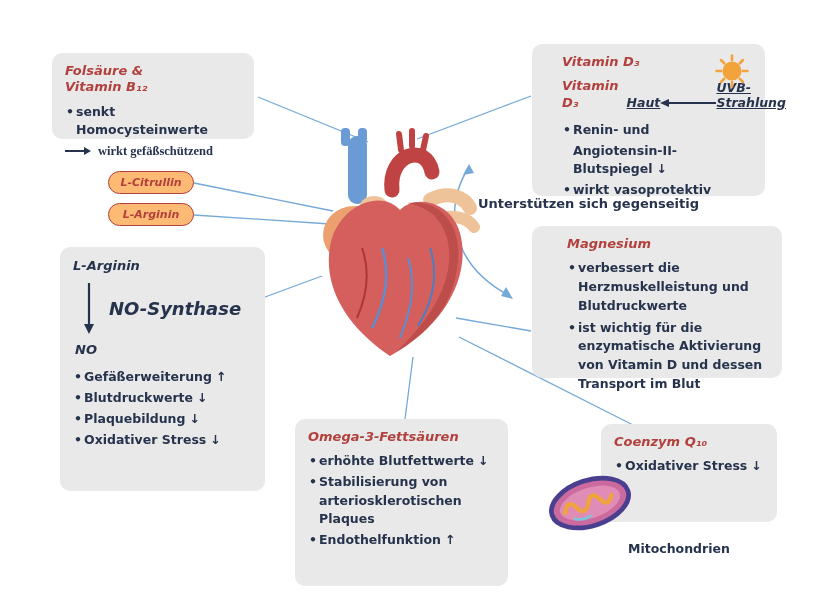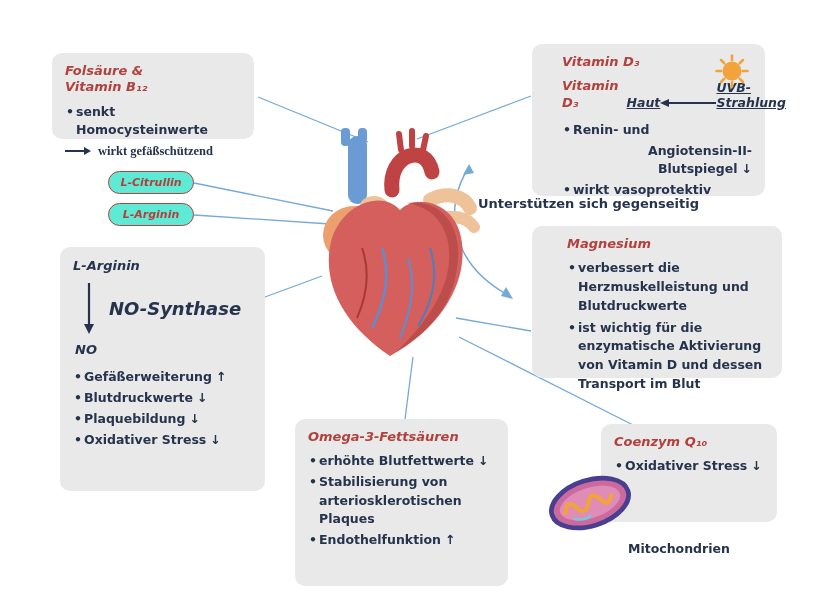--- a/index.html
+++ b/index.html
@@ -11,24 +11,24 @@
   .box{
     position:absolute;background:#e9e9e9;border-radius:10px;
     padding:10px 13px;box-sizing:border-box;
     font-size:12.5px;line-height:1.45;font-weight:600;
   }
   .t-red{color:#b2403c;font-weight:700;font-style:italic;font-size:13px;line-height:1.25;}
   .t-dark{color:#26334d;font-weight:700;font-style:italic;font-size:13px;}
   .title-gap{margin-bottom:7px;}
   .b{position:relative;padding-left:11px;margin:3px 0;}
   .b::before{content:"•";position:absolute;left:1px;}
-  .cont{padding-left:11px;text-align:right;}
+  .cont{padding-left:11px;}
   .dir{font-weight:700;margin-left:4px;}
   .pill{
-    position:absolute;border:1.5px solid #b2403c;border-radius:12px;background:#5eead4;
+    position:absolute;border:1.5px solid #b2403c;border-radius:12px;background:#fdba74;
     color:#b2403c;font-weight:700;font-style:italic;font-size:11px;
     display:flex;align-items:center;justify-content:center;box-sizing:border-box;
   }
   .enzyme-row{display:flex;align-items:center;gap:12px;margin:6px 0 6px 8px;}
   .no-label{margin:2px 0 8px 2px;}
   .conv-row{display:flex;align-items:center;gap:8px;margin:8px 0 10px 0;}
   .conv-col{display:flex;flex-direction:row;align-items:flex-end;line-height:1.2;text-decoration:underline;}
   .mutual{
     position:absolute;left:478px;top:196px;font-size:13px;font-weight:600;color:#26334d;
   }

